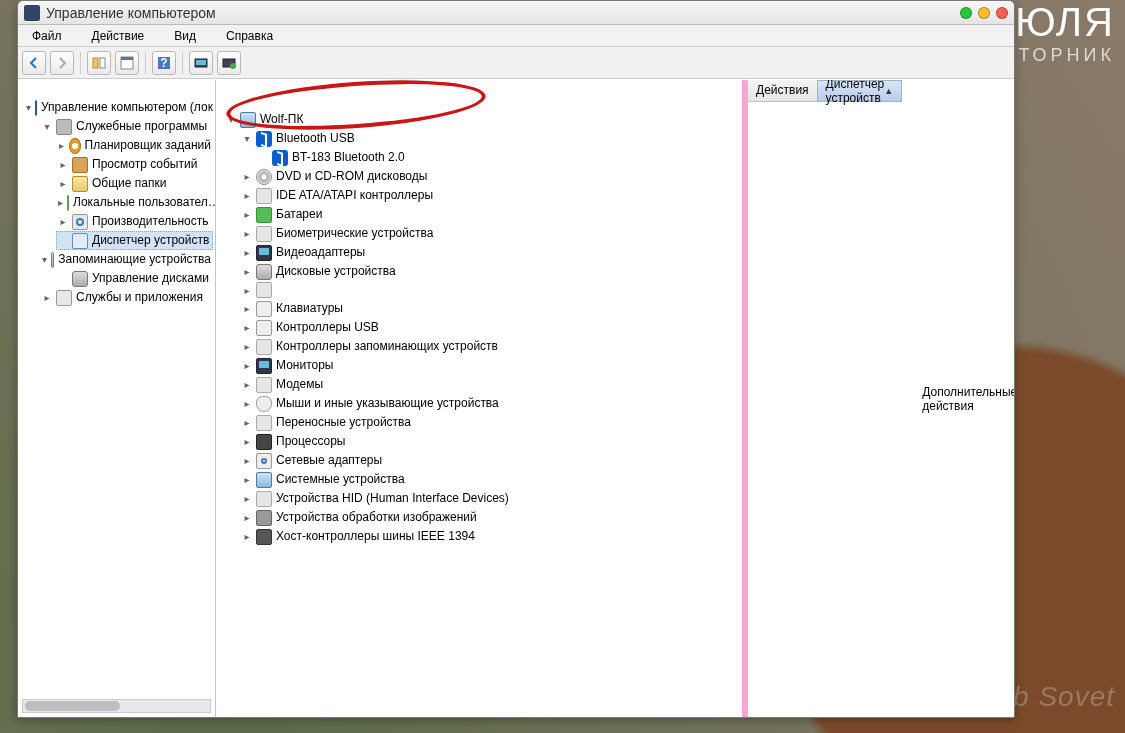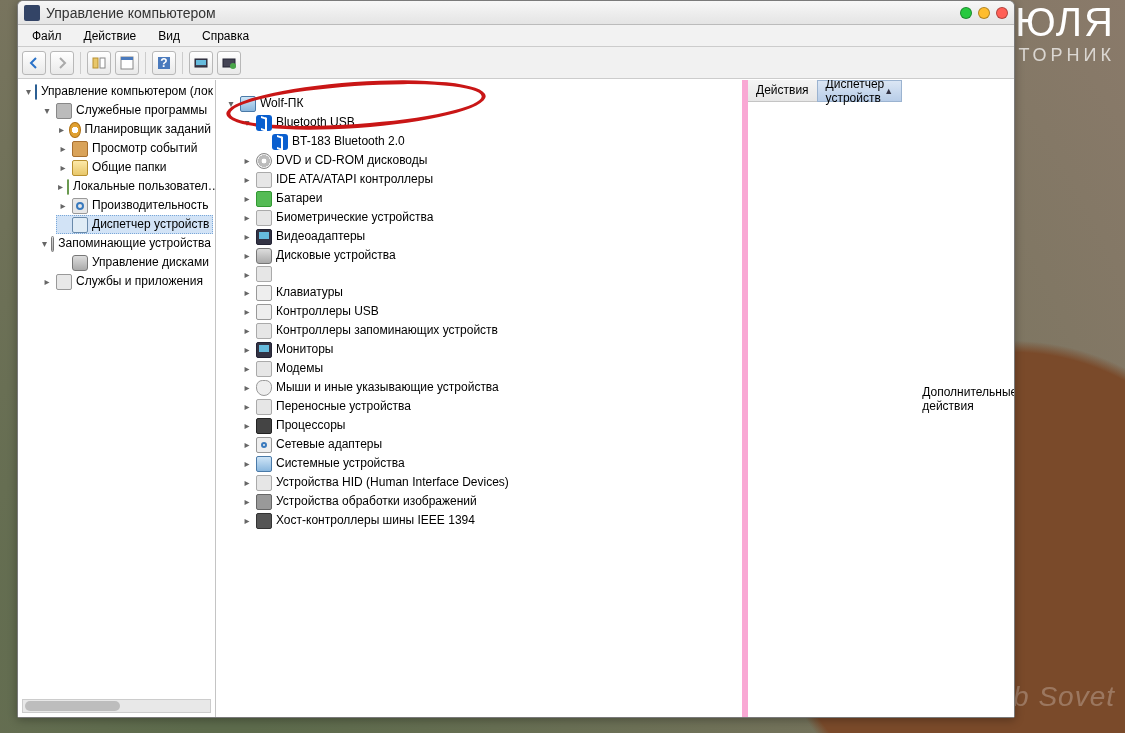--- a/index.html
+++ b/index.html
@@ -13,40 +13,40 @@
     background:#f3f3f3; border:1px solid #7a7a7a; border-radius:6px 6px 2px 2px;
     display:flex; flex-direction:column; box-shadow:0 2px 10px rgba(0,0,0,.3);
   }
   .titlebar { height:24px; background:linear-gradient(#f7f7f7,#e4e4e4); border-radius:6px 6px 0 0;
     display:flex; align-items:center; padding:0 6px; border-bottom:1px solid #bbb; position:relative;}
   .titlebar .app-icon { width:16px; height:16px; background:#346; border-radius:2px; margin-right:6px; }
   .titlebar .title { flex:1; color:#333; font-size:14px; }
   .traffic { display:flex; gap:6px; }
   .traffic .dot { width:12px; height:12px; border-radius:50%; border:1px solid rgba(0,0,0,.3);}
   .traffic .red{background:#ff5f56;} .traffic .yel{background:#ffbd2e;} .traffic .grn{background:#27c93f;}
-  .menubar { height:22px; display:flex; align-items:center; padding:0 4px; gap:2px; background:#f2f2f2; border-bottom:1px solid #ccc;}
+  .menubar { height:22px; display:flex; align-items:center; padding:0 4px; gap:10px; background:#f2f2f2; border-bottom:1px solid #ccc;}
   .menubar .mi { padding:2px 10px; border-radius:2px; cursor:default; }
   .toolbar { height:32px; display:flex; align-items:center; padding:2px 4px; gap:4px; background:#f1f1f1; border-bottom:1px solid #ccc;}
   .tbtn { width:24px; height:24px; border:1px solid #b8b8b8; border-radius:3px; background:linear-gradient(#fff,#e9e9e9);
     display:flex; align-items:center; justify-content:center; }
   .tbtn svg { width:16px; height:16px; }
   .sep { width:1px; height:22px; background:#ccc; margin:0 2px; }
 
   .body { flex:1; display:flex; background:#fff; border-top:1px solid #fff; overflow:hidden;}
   .pane { background:#fff; overflow:auto; }
   .left-pane { width:198px; border-right:1px solid #c4c4c4; position:relative;}
   .center-pane { flex:1; border-right:6px solid #f9a8d4; padding:12px 2px; position:relative;}
   .right-pane { width:266px; display:flex; flex-direction:row;}
   .right-header { height:22px; background:linear-gradient(#f4f4f4,#e6e6e6); border-bottom:1px solid #c4c4c4; padding:3px 8px; font-weight:400;}
   .action-title { background:linear-gradient(#dbe6f4,#b8cde8); border:1px solid #9bb3d0; height:22px;
     display:flex; align-items:center; justify-content:space-between; padding:0 8px; }
   .action-item { padding:6px 20px; display:flex; align-items:center; justify-content:space-between;}
   .chev-right::after{content:"▶"; font-size:9px; color:#555;}
 
-  .tree { padding:2px 2px 2px 4px; }
+  .tree { padding:2px 2px 2px 4px;margin-top:16px; }
   .tree ul { list-style:none; margin:0; padding-left:16px; }
   .tree li { white-space:nowrap; }
   .node { display:flex; align-items:center; gap:4px; padding:1px 2px; line-height:17px;}
   .node.sel { background:#d2e3f6; border:1px dotted #7aa7d8; padding:0 1px;}
   .tw { width:10px; height:10px; display:inline-flex; align-items:center; justify-content:center; color:#666; font-size:10px; user-select:none;}
   .tw.exp::before{content:"▾";} .tw.col::before{content:"▸";} .tw.none::before{content:" ";}
   .ico { width:16px; height:16px; display:inline-block; border-radius:2px; }
   .ico-comp{background:linear-gradient(#9cc9f0,#3a7abd);border:1px solid #2b5f93;}
   .ico-wrench{background:#bbb;border:1px solid #888;}
   .ico-clock{background:radial-gradient(circle,#fff 40%,#e0a030 41%);border:1px solid #b07010;border-radius:50%;}

